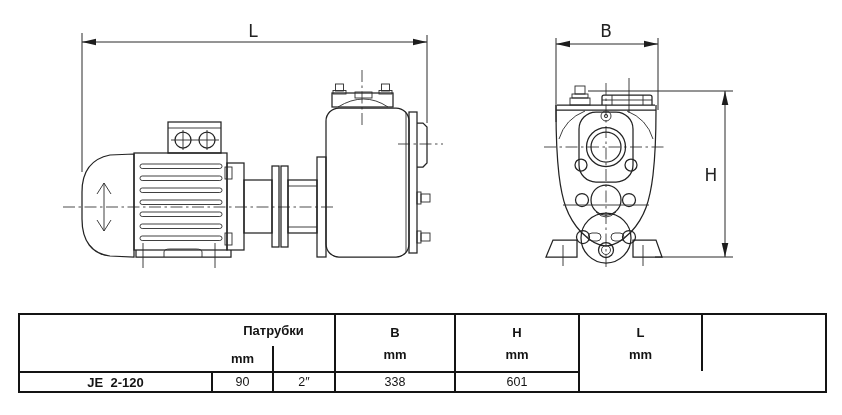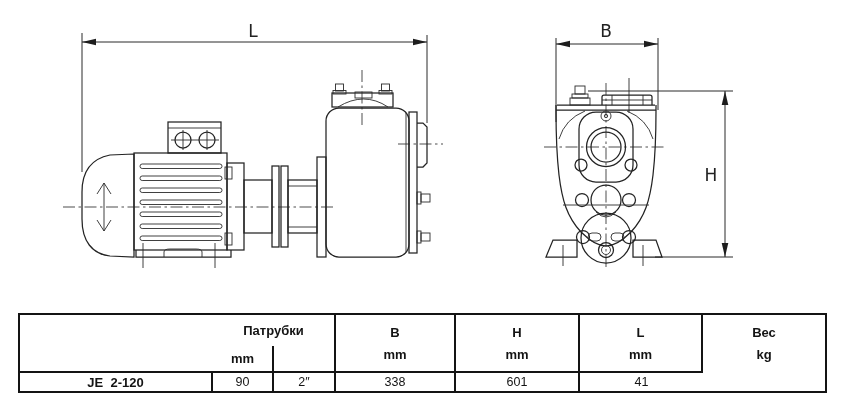--- a/index.html
+++ b/index.html
@@ -230,27 +230,22 @@
       <span>mm</span>
     </div>
     <div class="c stack">
       <span>H</span>
       <span>mm</span>
     </div>
     <div class="c stack">
       <span>L</span>
       <span>mm</span>
     </div>
-    <div class="c stack last">
-      <span>Вес</span>
-      <span>kg</span>
-    </div>
   </div>
 
   <div class="t-grid drow">
     <div class="c model-cell">JE&nbsp;&nbsp;2-120</div>
     <div class="c">90</div>
     <div class="c">2″</div>
     <div class="c">338</div>
     <div class="c">601</div>
-    <div class="c last">41</div>
   </div>
 </div>
 
 </body></html>

